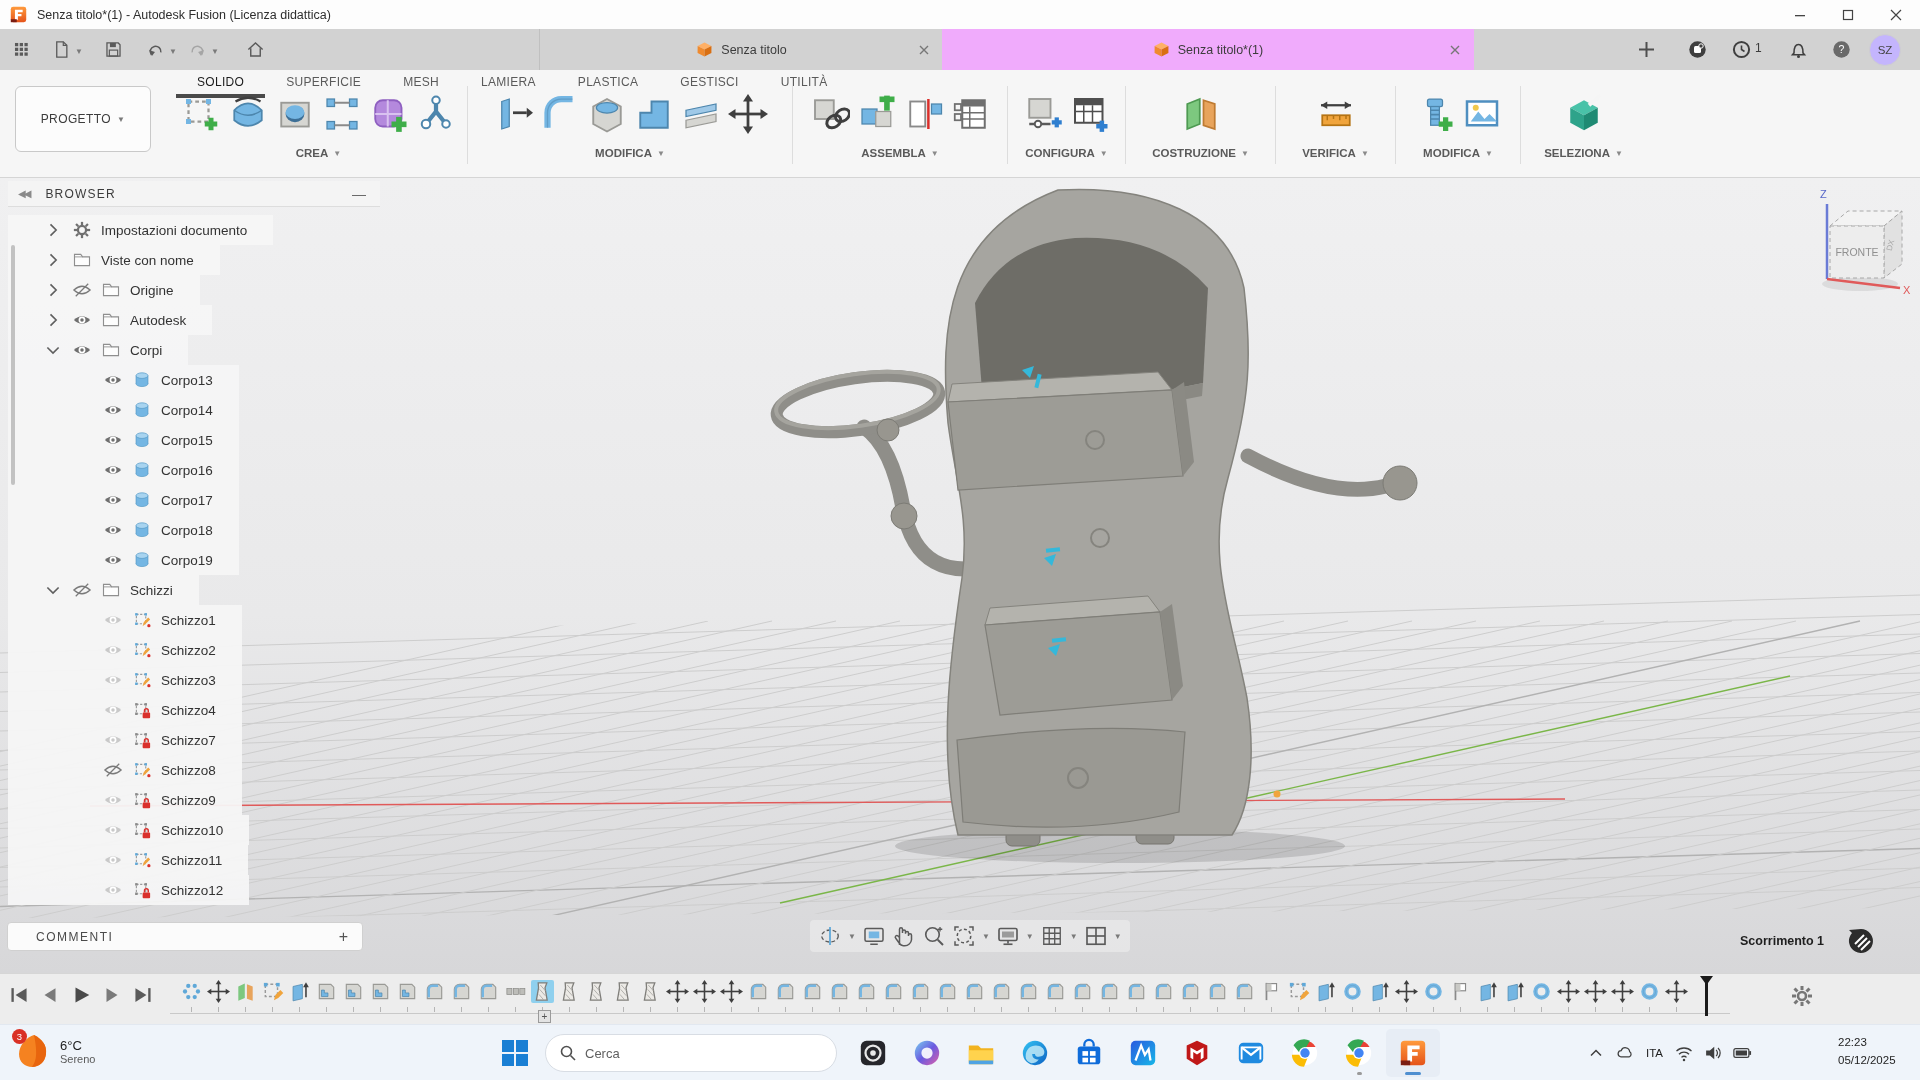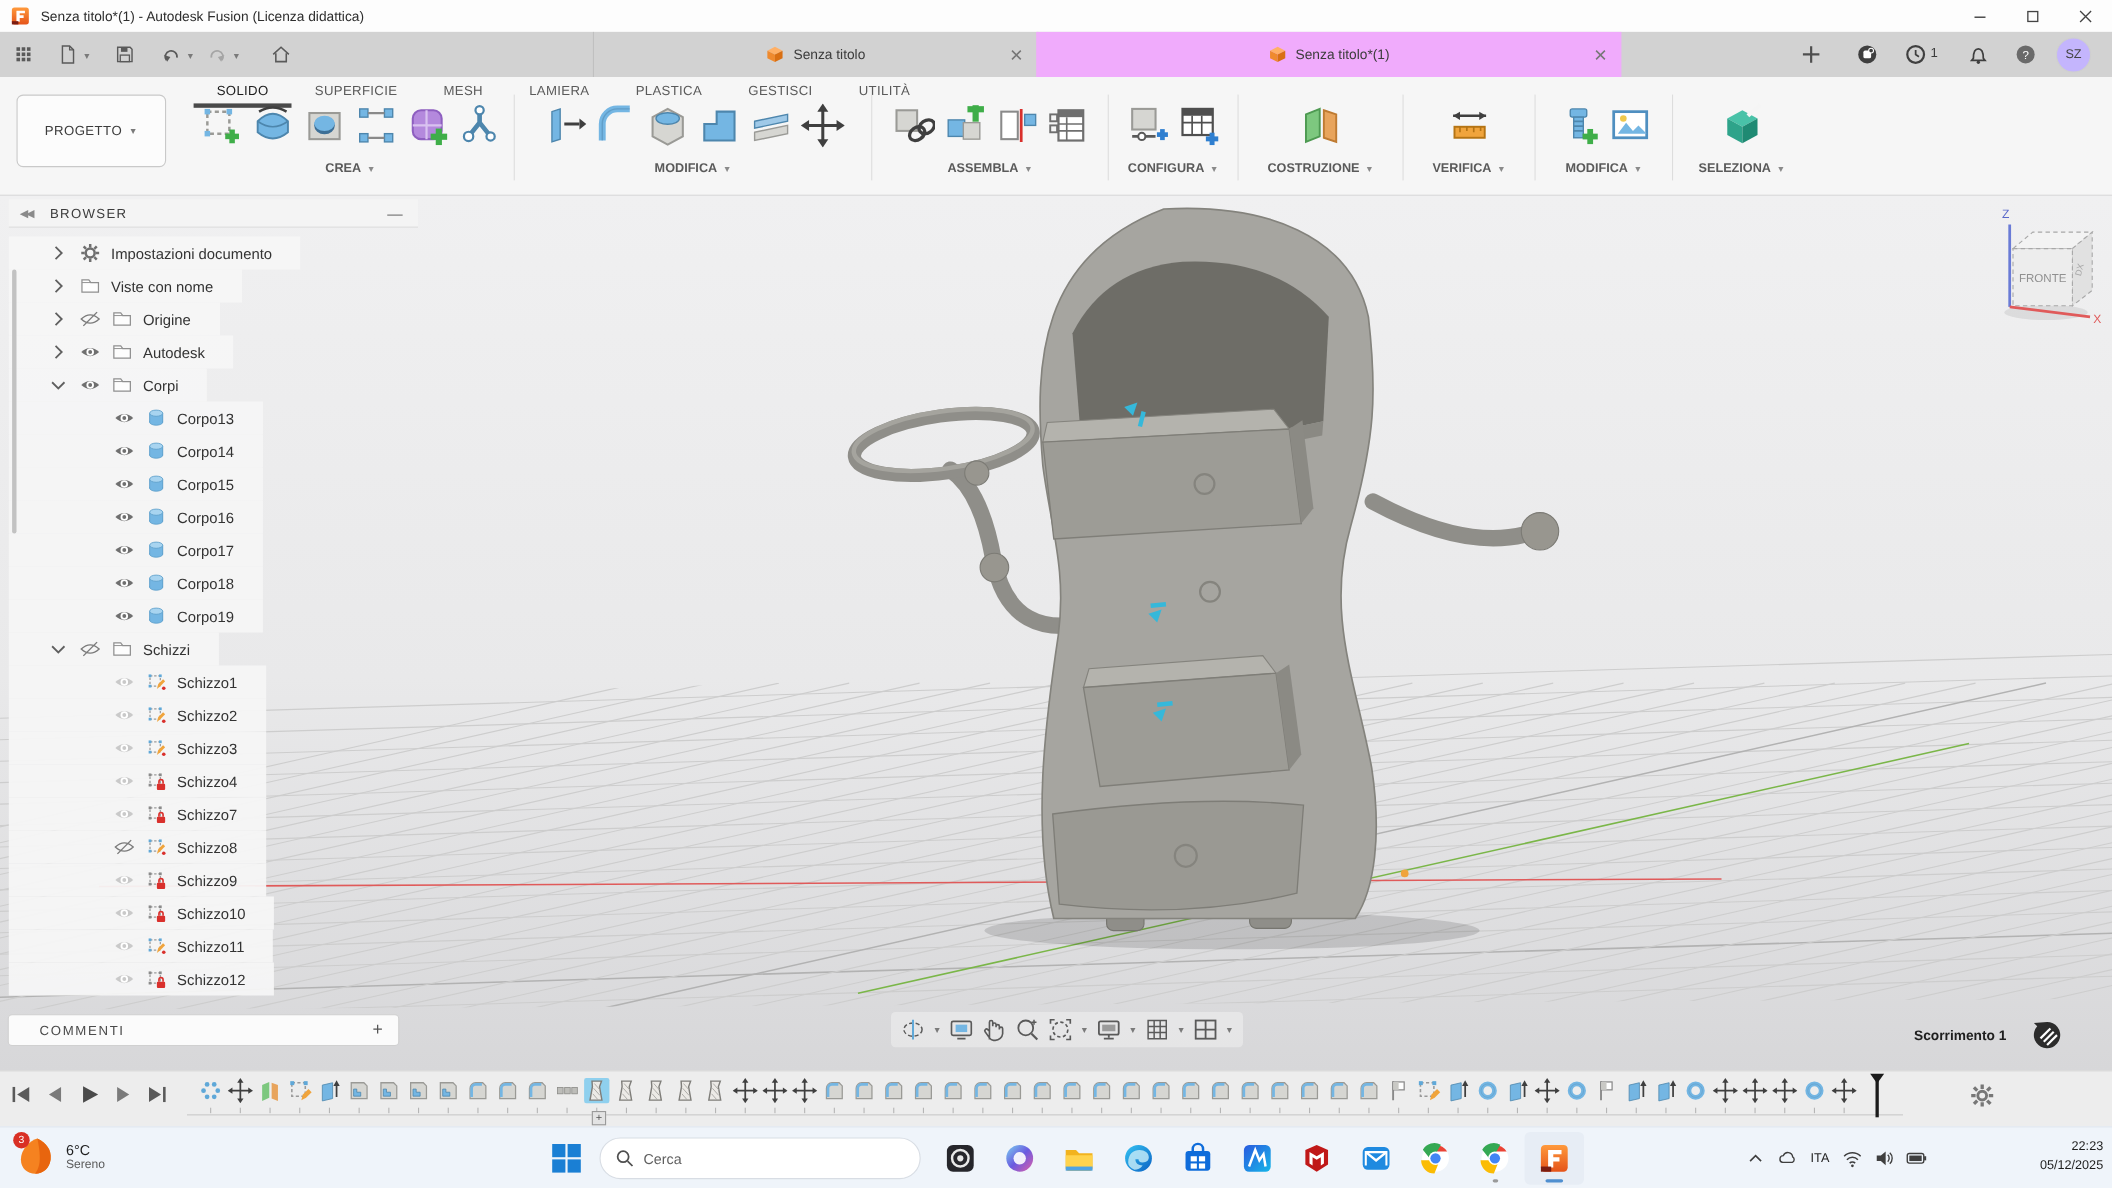--- a/index.html
+++ b/index.html
@@ -117,21 +117,21 @@
   #searchpill .stxt{margin-left:9px;font-size:13px;color:#5f5f5f;}
   #taskbar-apps{left:846px;top:0;height:56px;display:flex;align-items:center;}
   .tapp{position:relative;width:54px;height:48px;display:flex;align-items:center;justify-content:center;border-radius:5px;}
   .tapp .aico{width:30px;height:30px;}
   .tapp.active{background:#e7edf5;}
   .tapp .runline{position:absolute;bottom:2px;left:19px;width:16px;height:3px;border-radius:2px;background:#4f8fd0;}
   .tapp .rundot{position:absolute;bottom:2px;left:25px;width:5px;height:3px;border-radius:2px;background:#9a9a9a;}
   #tray{left:1586px;top:0;height:56px;display:flex;align-items:center;gap:9px;}
   .trico{width:20px;height:20px;}
   #tray .lang{font-size:11.5px;color:#1e1e1e;padding:0 2px;}
-  #clockblock{left:1838px;top:8px;width:74px;display:flex;flex-direction:column;align-items:flex-end;}
+  #clockblock{left:1838px;top:8px;width:74px;display:flex;flex-direction:column;}
   #clockblock div{font-size:11.5px;color:#1e1e1e;line-height:18px;}
 </style>
 </head>
 <body>
 
 <div id="titlebar" class="abs">
   <div class="abs appico">
       <svg viewBox="0 0 32 32">
         <defs>
           <linearGradient id="fsg" x1="0" y1="0" x2="0" y2="1">

